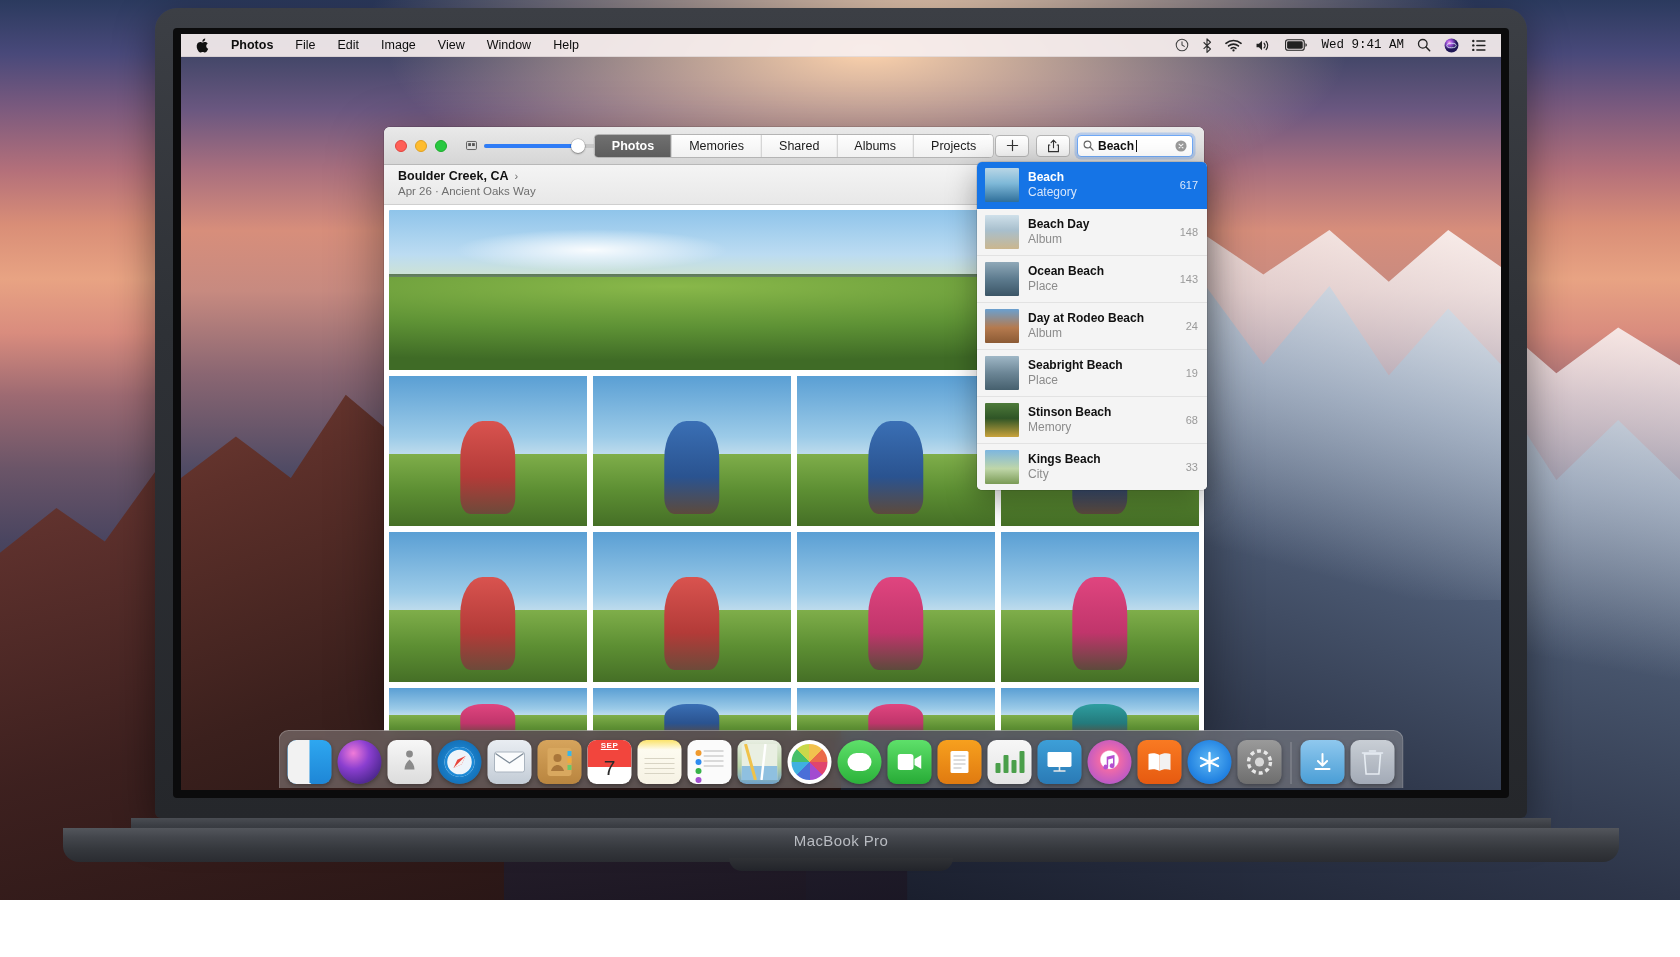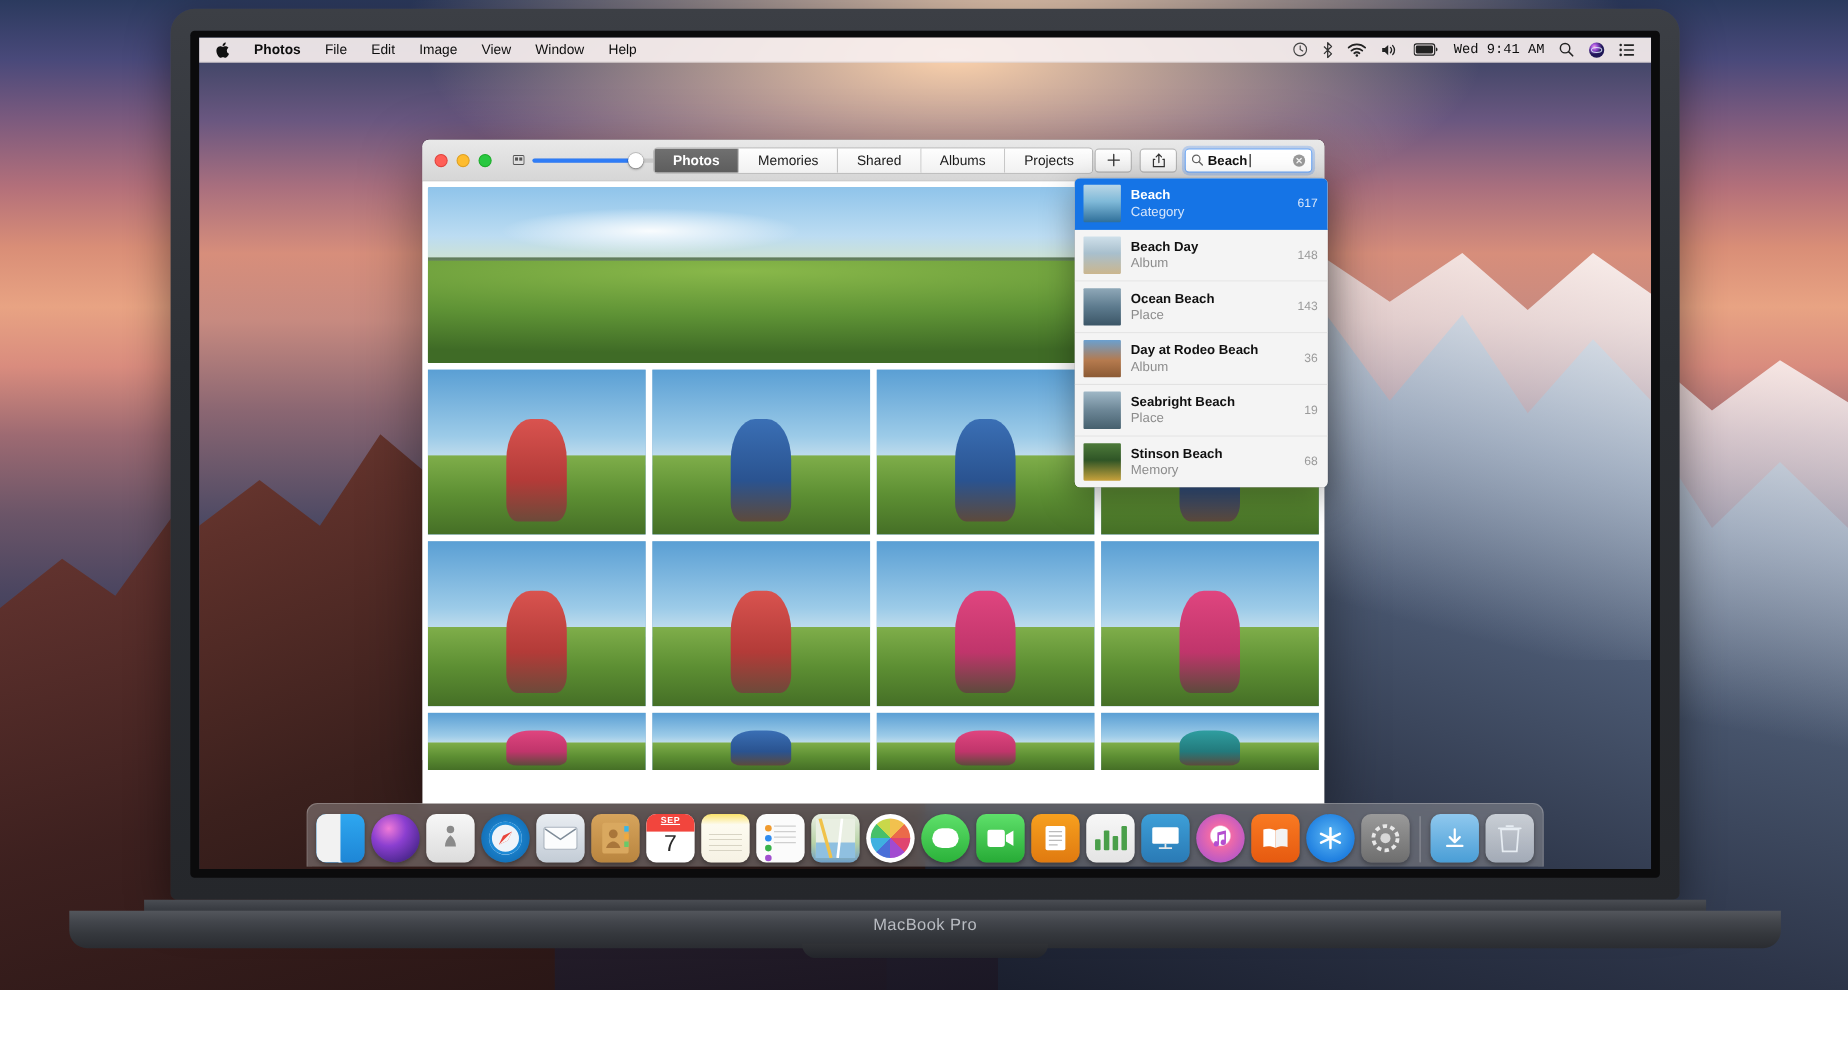--- a/index.html
+++ b/index.html
@@ -291,21 +291,21 @@
   .ic-pages { background: linear-gradient(180deg,#f7a01e 0%,#e07a10 100%); }
   .ic-numbers { background: linear-gradient(180deg,#f7f7f7,#e4e4e4); }
   .ic-keynote { background: linear-gradient(180deg,#3d9fd8 0%,#2a7ab5 100%); }
   .ic-itunes { background: radial-gradient(circle at 50% 45%, #ffffff 26%, #f06aa8 30%, #9b4fd8 100%); border-radius: 50%; }
   .ic-ibooks { background: linear-gradient(180deg,#f97a22 0%,#e65a10 100%); }
   .ic-appstore { background: radial-gradient(circle at 50% 45%, #5db8f5 0%, #1f7fe0 70%); border-radius: 50%; }
   .ic-prefs { background: linear-gradient(180deg,#9a9a9a 0%,#6e6e6e 100%); }
   .ic-downloads { background: linear-gradient(180deg,#8fc8ee 0%,#4a9ed6 100%); }
   .ic-trash { background: linear-gradient(180deg,rgba(235,240,245,.75),rgba(190,200,212,.7)); }
 
-  .cal-top { position:absolute; left:0; top:0; width:100%; height:16px; background:#f2453d; color:#fff; font-size:8px; font-weight:700; text-align:center; line-height:12px; letter-spacing:.5px;text-decoration:underline; }
+  .cal-top { position:absolute; left:0; top:0; width:100%; height:27px; background:#f2453d; color:#fff; font-size:8px; font-weight:700; text-align:center; line-height:12px; letter-spacing:.5px;text-decoration:underline; }
   .cal-day { position:absolute; left:0; top:12px; width:100%; height:32px; color:#2a2a2a; font-size:21px; font-weight:400; text-align:center; line-height:32px; }
   .ph-petals { position:absolute; inset:4px; border-radius:50%;
     background:
       conic-gradient(#f2c14e 0deg 45deg, #eb6a4a 45deg 90deg, #e0456f 90deg 135deg,
         #a24bd0 135deg 180deg, #4a6fd8 180deg 225deg, #3fb0e0 225deg 270deg,
         #46c06a 270deg 315deg, #c9d84a 315deg 360deg);
     filter: blur(.4px);
   }
   .msg-bubble { width: 24px; height: 18px; background:#fff; border-radius: 9px; }
   .notes-lines { position:absolute; left:7px; right:7px; top:18px; height:20px;
@@ -485,20 +485,27 @@
               <span class="sf-clear">
                 <svg width="12" height="12" viewBox="0 0 13 13">
                     <circle cx="6.5" cy="6.5" r="6" fill="#9a9a9a"></circle>
                     <path d="M4.4 4.4 8.6 8.6M8.6 4.4 4.4 8.6" stroke="#f2f2f2" stroke-width="1.3" stroke-linecap="round"></path>
                   </svg>
               </span>
             </span>
           </div>
         </div>
 
+        <div class="hdr">
+          <div class="hdr-l1">
+            <span class="hdr-title">Boulder Creek, CA</span>
+            <span class="hdr-chev">›</span>
+          </div>
+          <div class="hdr-l2">Apr 26  ·  Ancient Oaks Way</div>
+        </div>
 
         <div class="gridarea">
           <div class="hero">
             <div class="hero-cloud"></div>
             <div class="hero-trees"></div>
           </div>
 
           <div class="grid">
             <div class="cell c-red">
                 <span class="sky"></span>
@@ -592,37 +599,45 @@
             <span class="dd-sub" style="display:block">Place</span>
           </span>
           <span class="dd-count">143</span>
         </div>
         <div class="dd-row">
           <span class="dd-thumb th5"></span>
           <span class="dd-text">
             <span class="dd-title" style="display:block">Day at Rodeo Beach</span>
             <span class="dd-sub" style="display:block">Album</span>
           </span>
-          <span class="dd-count">36</span>
+          <span class="dd-count">24</span>
         </div>
         <div class="dd-row">
           <span class="dd-thumb th6"></span>
           <span class="dd-text">
             <span class="dd-title" style="display:block">Seabright Beach</span>
             <span class="dd-sub" style="display:block">Place</span>
           </span>
           <span class="dd-count">19</span>
         </div>
         <div class="dd-row">
           <span class="dd-thumb th7"></span>
           <span class="dd-text">
             <span class="dd-title" style="display:block">Stinson Beach</span>
             <span class="dd-sub" style="display:block">Memory</span>
           </span>
           <span class="dd-count">68</span>
+        </div>
+        <div class="dd-row">
+          <span class="dd-thumb th8"></span>
+          <span class="dd-text">
+            <span class="dd-title" style="display:block">Kings Beach</span>
+            <span class="dd-sub" style="display:block">City</span>
+          </span>
+          <span class="dd-count">33</span>
         </div>
       </div>
 
       <div class="dock">
         <span class="dock-ico ic-finder">
             <i class="run-dot"></i>
           </span>
         <span class="dock-ico ic-siri"></span>
         <span class="dock-ico ic-launch">
           <svg width="26" height="26" viewBox="0 0 26 26">

